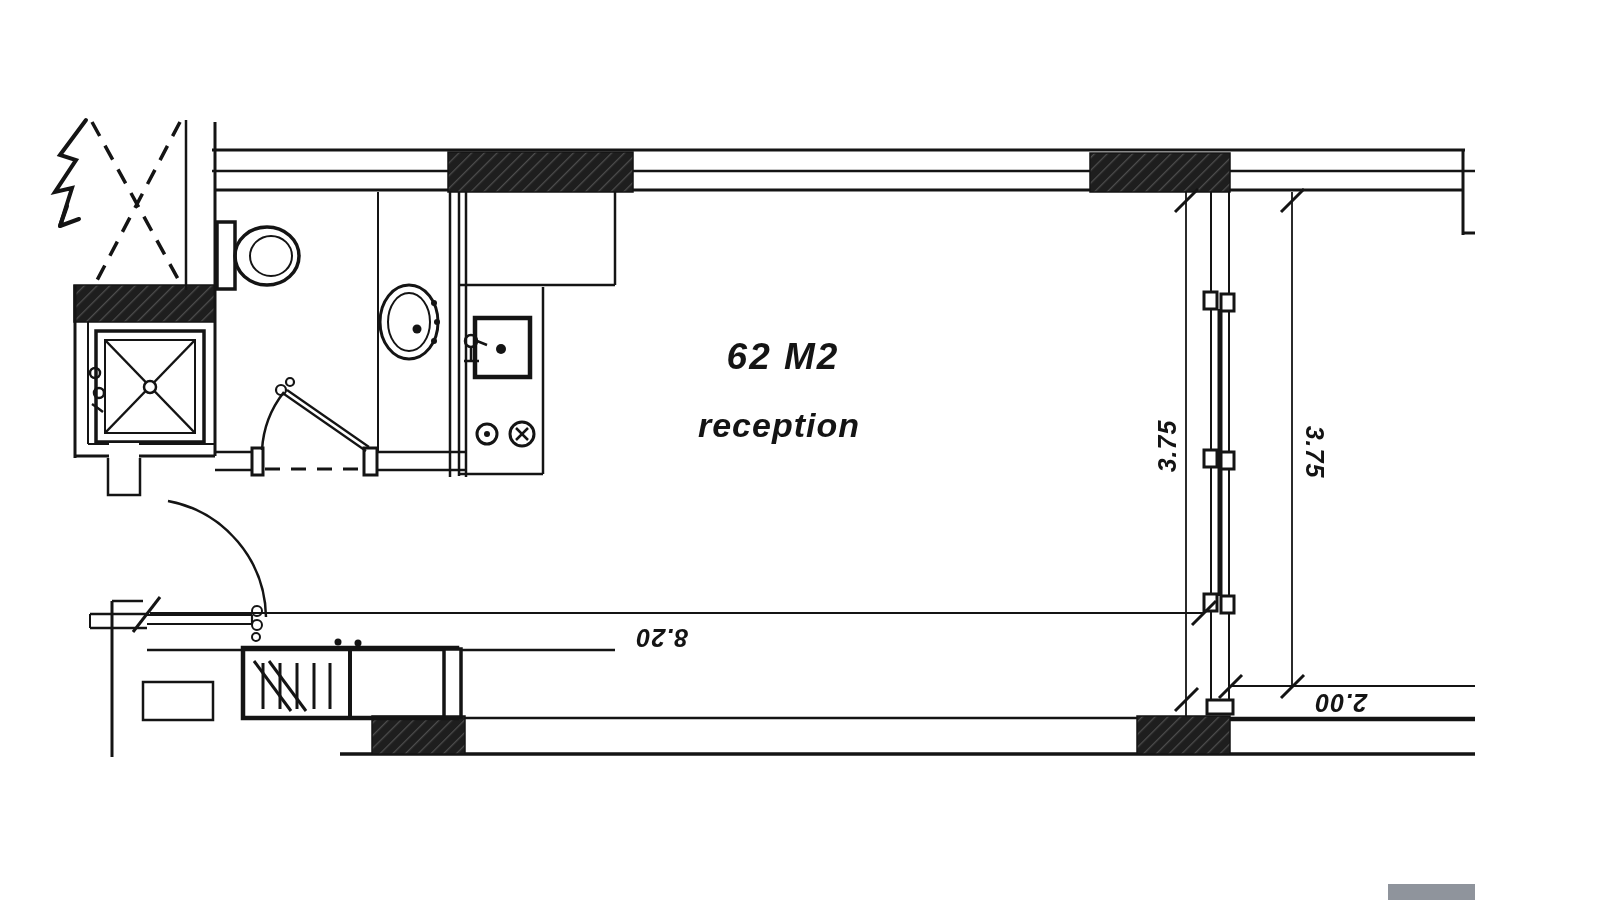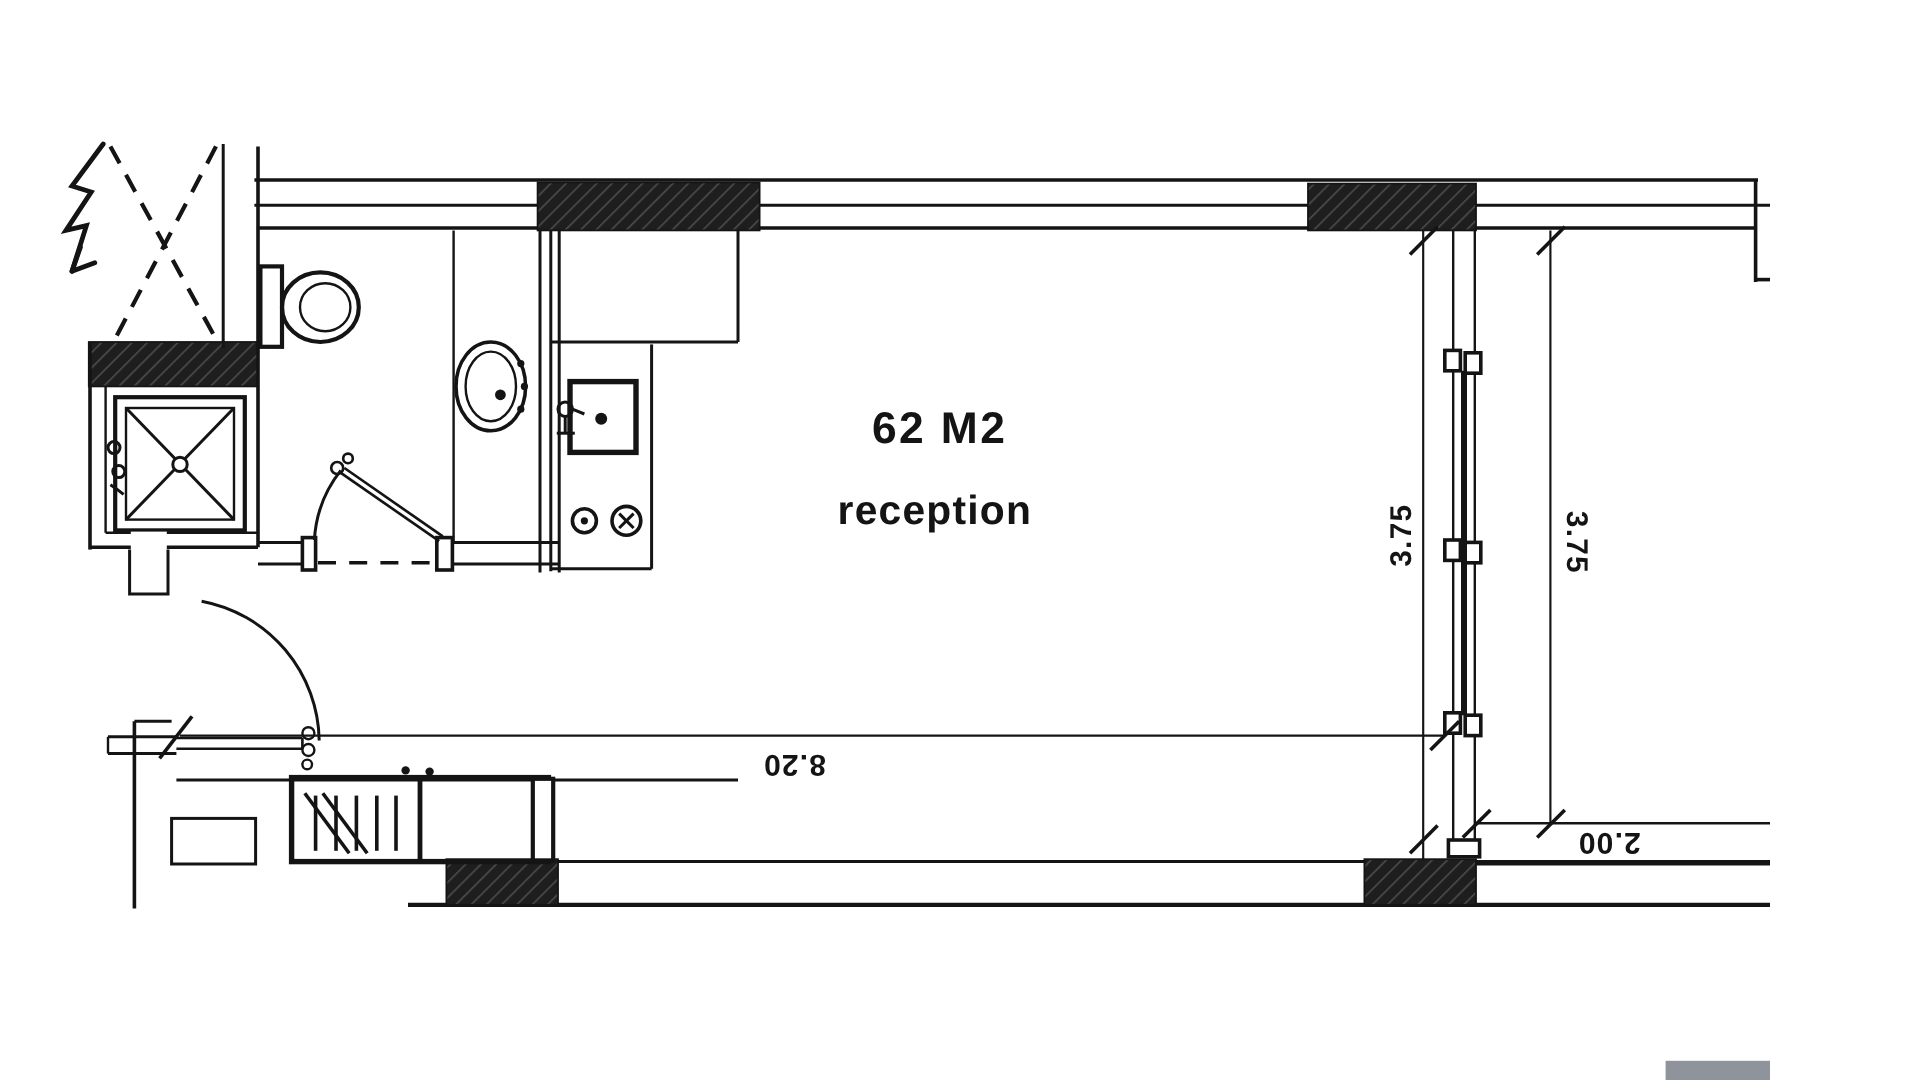--- a/index.html
+++ b/index.html
@@ -3,21 +3,21 @@
 <meta charset="utf-8">
 <style>
   :root{
     --ink:#141414;
     --hatch-base:#1e1e1e;
     --hatch-stripe:#4d4d4d;
     --bg:#ffffff;
     --scrollbar:#8f949c;
   }
   html,body{margin:0;padding:0;background:var(--bg);}
-  .canvas{position:relative;width:1475px;height:900px;background:var(--bg);overflow:hidden;}
+  .canvas{position:relative;width:1475px;height:900px;background:var(--bg);overflow:hidden;font-style:italic;}
   svg{display:block;color:var(--ink);}
   svg text{font-family:"Liberation Sans","DejaVu Sans",sans-serif;fill:currentColor;}
   .dim-text{font-size:25px;font-weight:700;letter-spacing:1px;}
   .room-title{font-size:37px;font-weight:600;letter-spacing:2px;}
   .room-sub{font-size:34px;font-weight:600;letter-spacing:1px;}
   .scroll-chip{position:absolute;right:0;bottom:0;width:87px;height:16px;background:var(--scrollbar);}
 </style>
 </head>
 <body>
 

